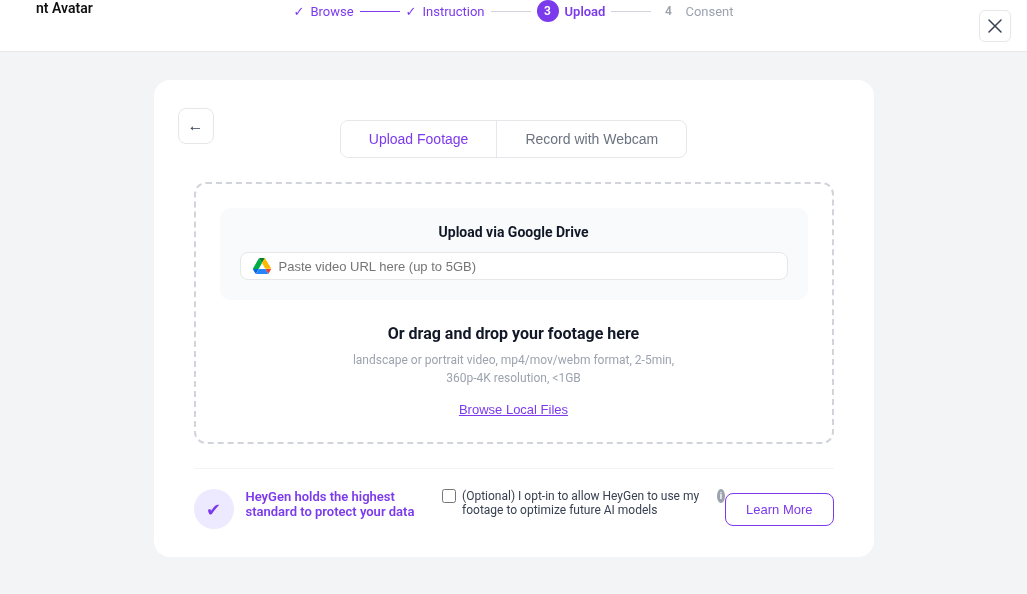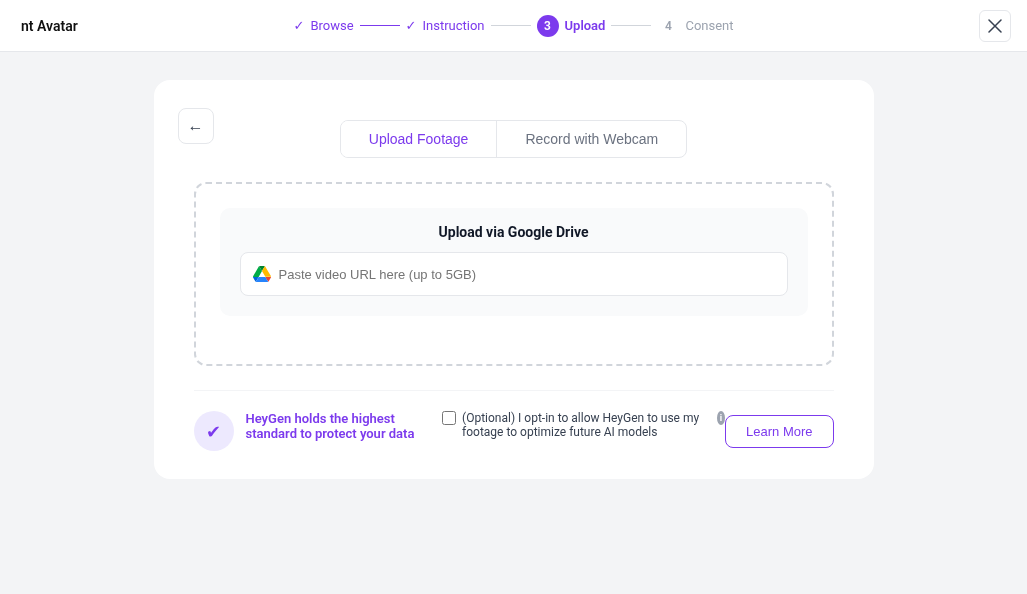--- a/index.html
+++ b/index.html
@@ -9,22 +9,21 @@
       min-height: 594px;
       width: 1027px;
       overflow: hidden;
     }
 
     
     .top-nav {
       background: #fff;
       height: 52px;
       display: flex;
-      align-items: center;
-      padding: 0 21px;
+      padding: 0 36px;
       border-bottom: 1px solid #e5e7eb;
       position: relative;
     }
     .nav-logo {
       font-size: 14px;
       font-weight: 600;
       color: #111;
     }
     .stepper {
       display: flex;
@@ -149,21 +148,21 @@
       font-weight: 700;
       color: #111827;
       margin-bottom: 12px;
     }
     .gdrive-input-wrapper {
       display: flex;
       align-items: center;
       background: #fff;
       border: 1px solid #e5e7eb;
       border-radius: 8px;
-      padding: 12px 12px;
+      padding: 4px 12px;
       gap: 8px;
     }
     .gdrive-icon {
       width: 18px;
       height: 18px;
       flex-shrink: 0;
     }
     .gdrive-input {
       border: none;
       outline: none;
@@ -349,20 +348,28 @@
             <path d="m43.65 25-13.75-23.8c-1.35.8-2.5 1.9-3.3 3.3l-25.4 44a9.06 9.06 0 0 0 -1.2 4.5h27.5z" fill="#00ac47"></path>
             <path d="m73.55 76.8c1.35-.8 2.5-1.9 3.3-3.3l1.6-2.75 7.65-13.25c.8-1.4 1.2-2.95 1.2-4.5h-27.502l5.852 11.5z" fill="#ea4335"></path>
             <path d="m43.65 25 13.75-23.8c-1.35-.8-2.9-1.2-4.5-1.2h-18.5c-1.6 0-3.15.45-4.5 1.2z" fill="#00832d"></path>
             <path d="m59.8 53h-32.3l-13.75 23.8c1.35.8 2.9 1.2 4.5 1.2h50.8c1.6 0 3.15-.45 4.5-1.2z" fill="#2684fc"></path>
             <path d="m73.4 26.5-12.7-22c-.8-1.4-1.95-2.5-3.3-3.3l-13.75 23.8 16.15 27h27.45c0-1.55-.4-3.1-1.2-4.5z" fill="#ffba00"></path>
           </svg>
           <input class="gdrive-input" type="text" placeholder="Paste video URL here (up to 5GB)" style="">
         </div>
       </div>
 
+      <div>
+        <div class="drag-drop-text">Or drag and drop your footage here</div>
+        <div class="drag-drop-hint">
+          <span>landscape or portrait video, mp4/mov/webm format, 2-5min,</span><br>
+          <span>360p-4K resolution, &lt;1GB</span>
+        </div>
+        <button class="browse-link">Browse Local Files</button>
+      </div>
 
     </div>
 
     <div class="card-footer">
       <div class="footer-left">
         <div class="shield-icon-wrap">
           <span class="shield-checkmark">✔</span>
         </div>
         <div class="footer-text-block">
           <div class="footer-title">HeyGen holds the highest standard to protect your data</div>

